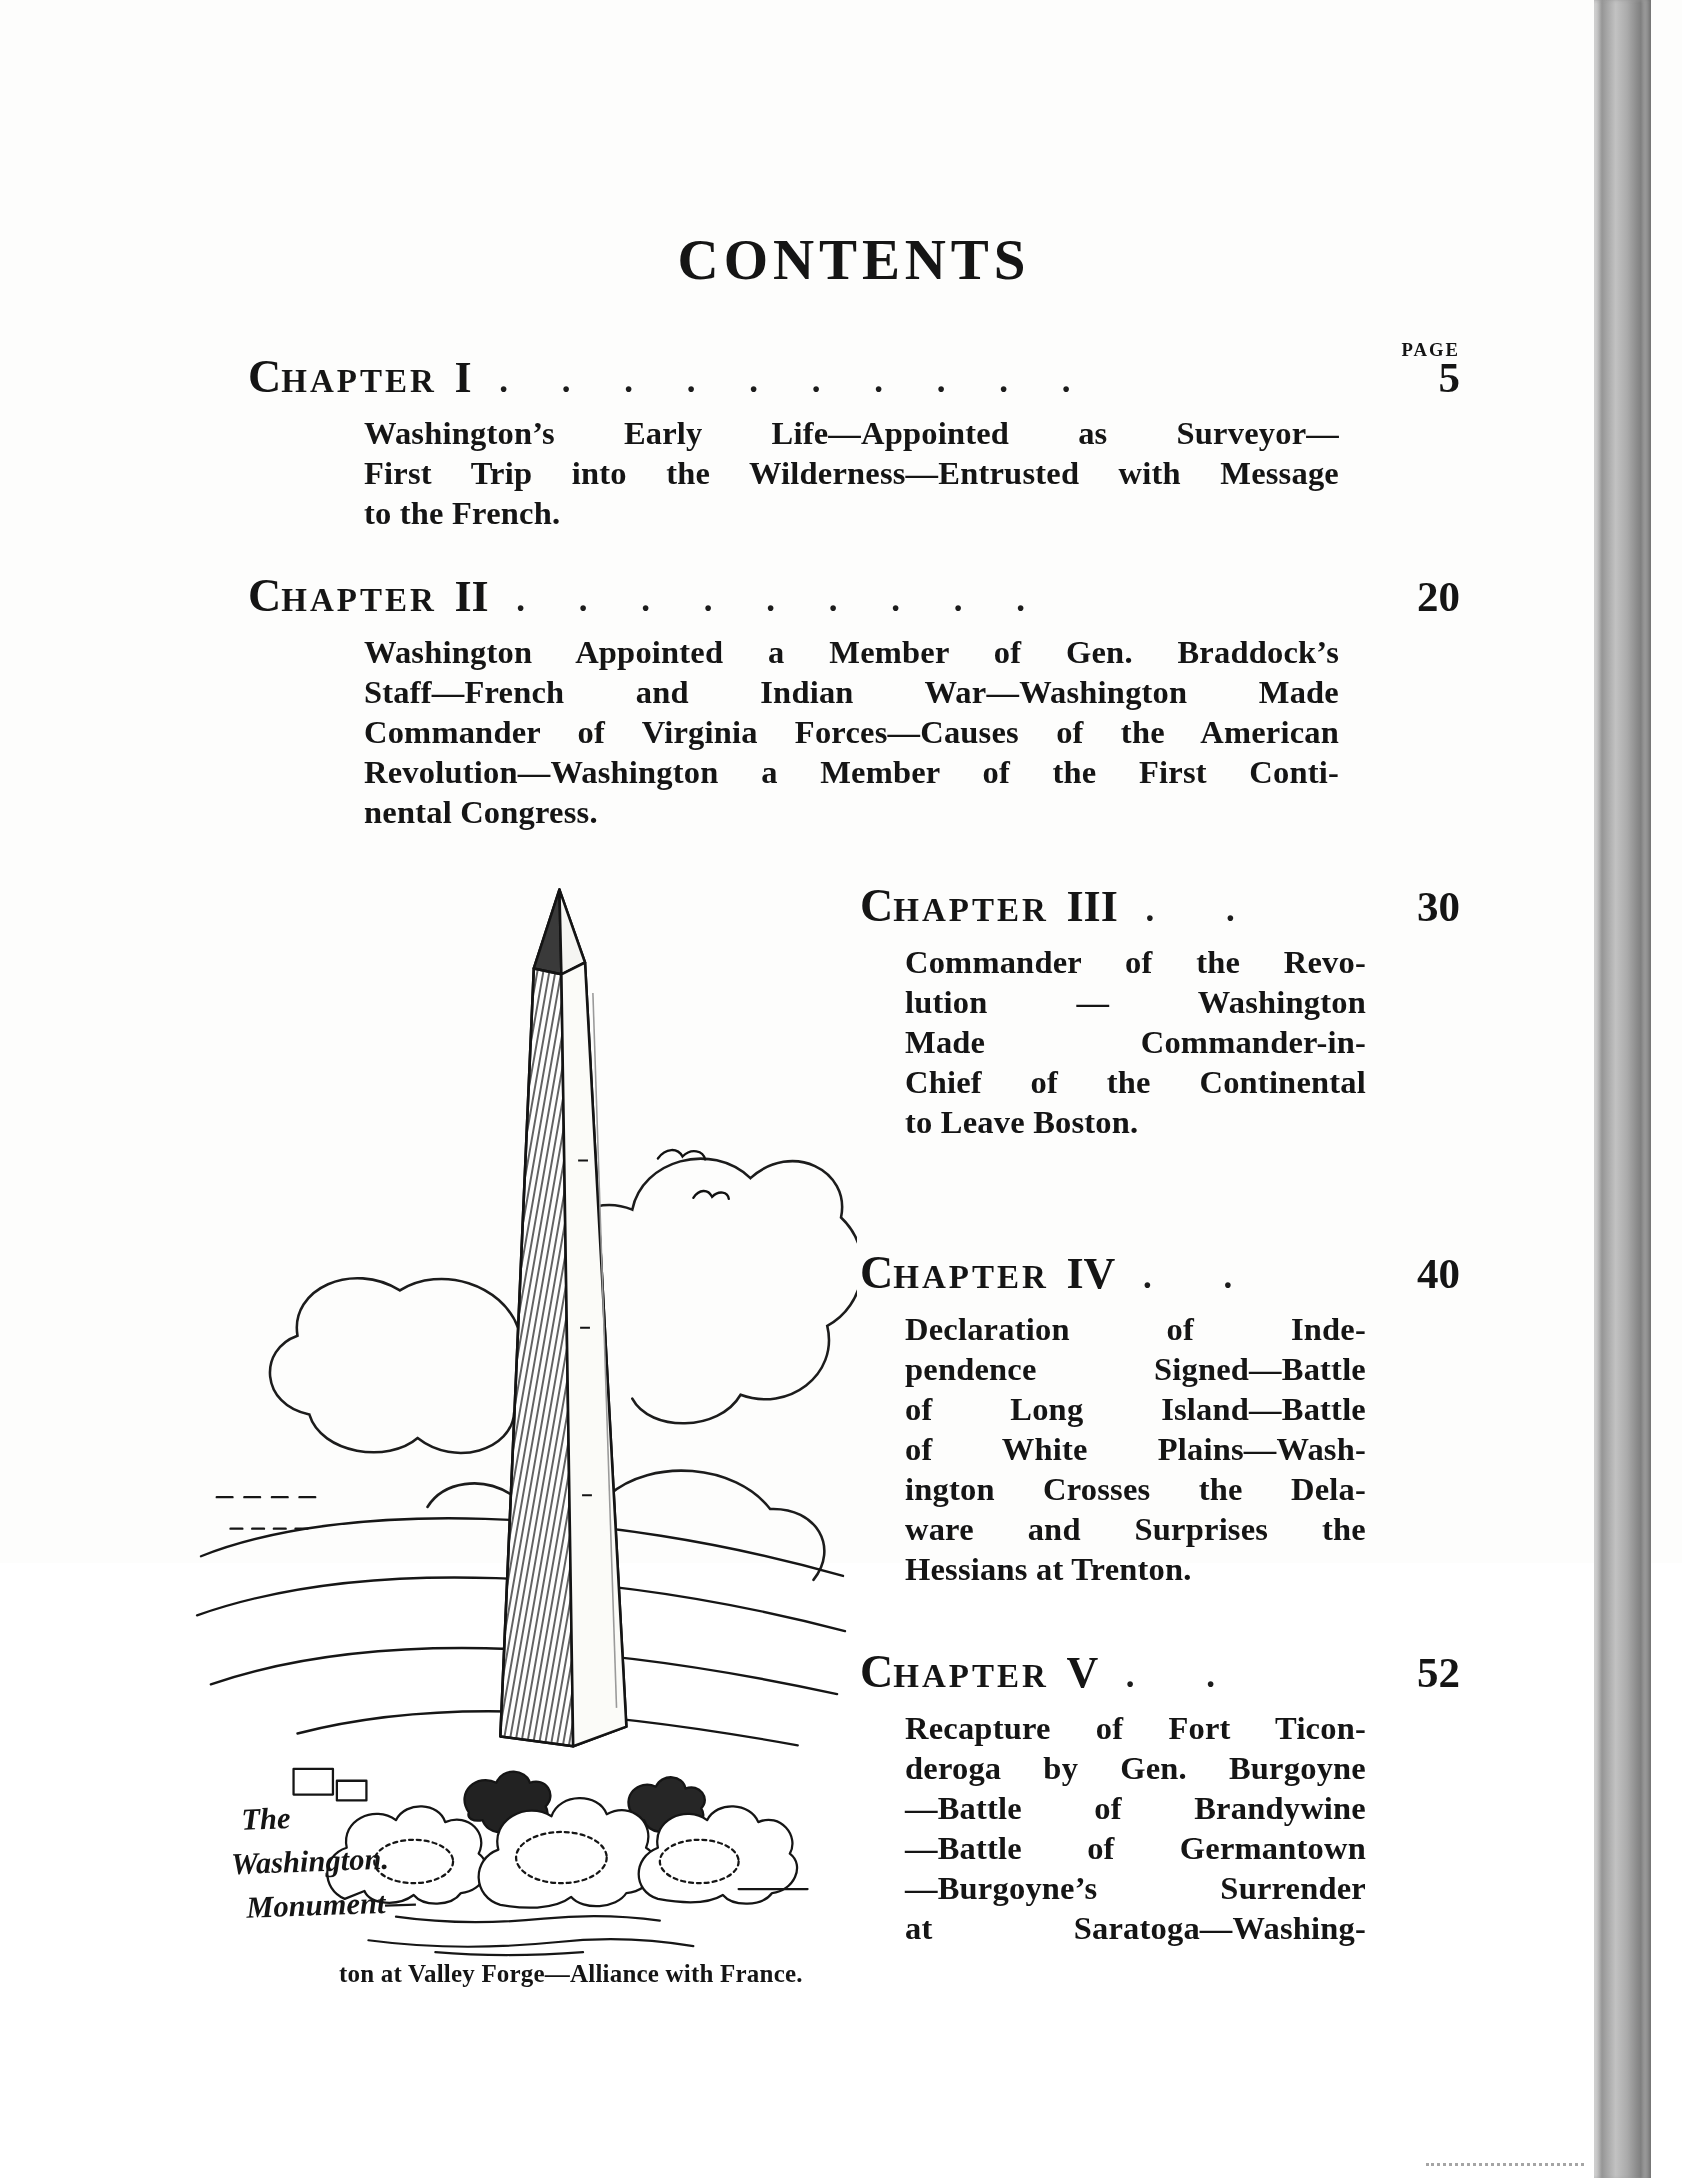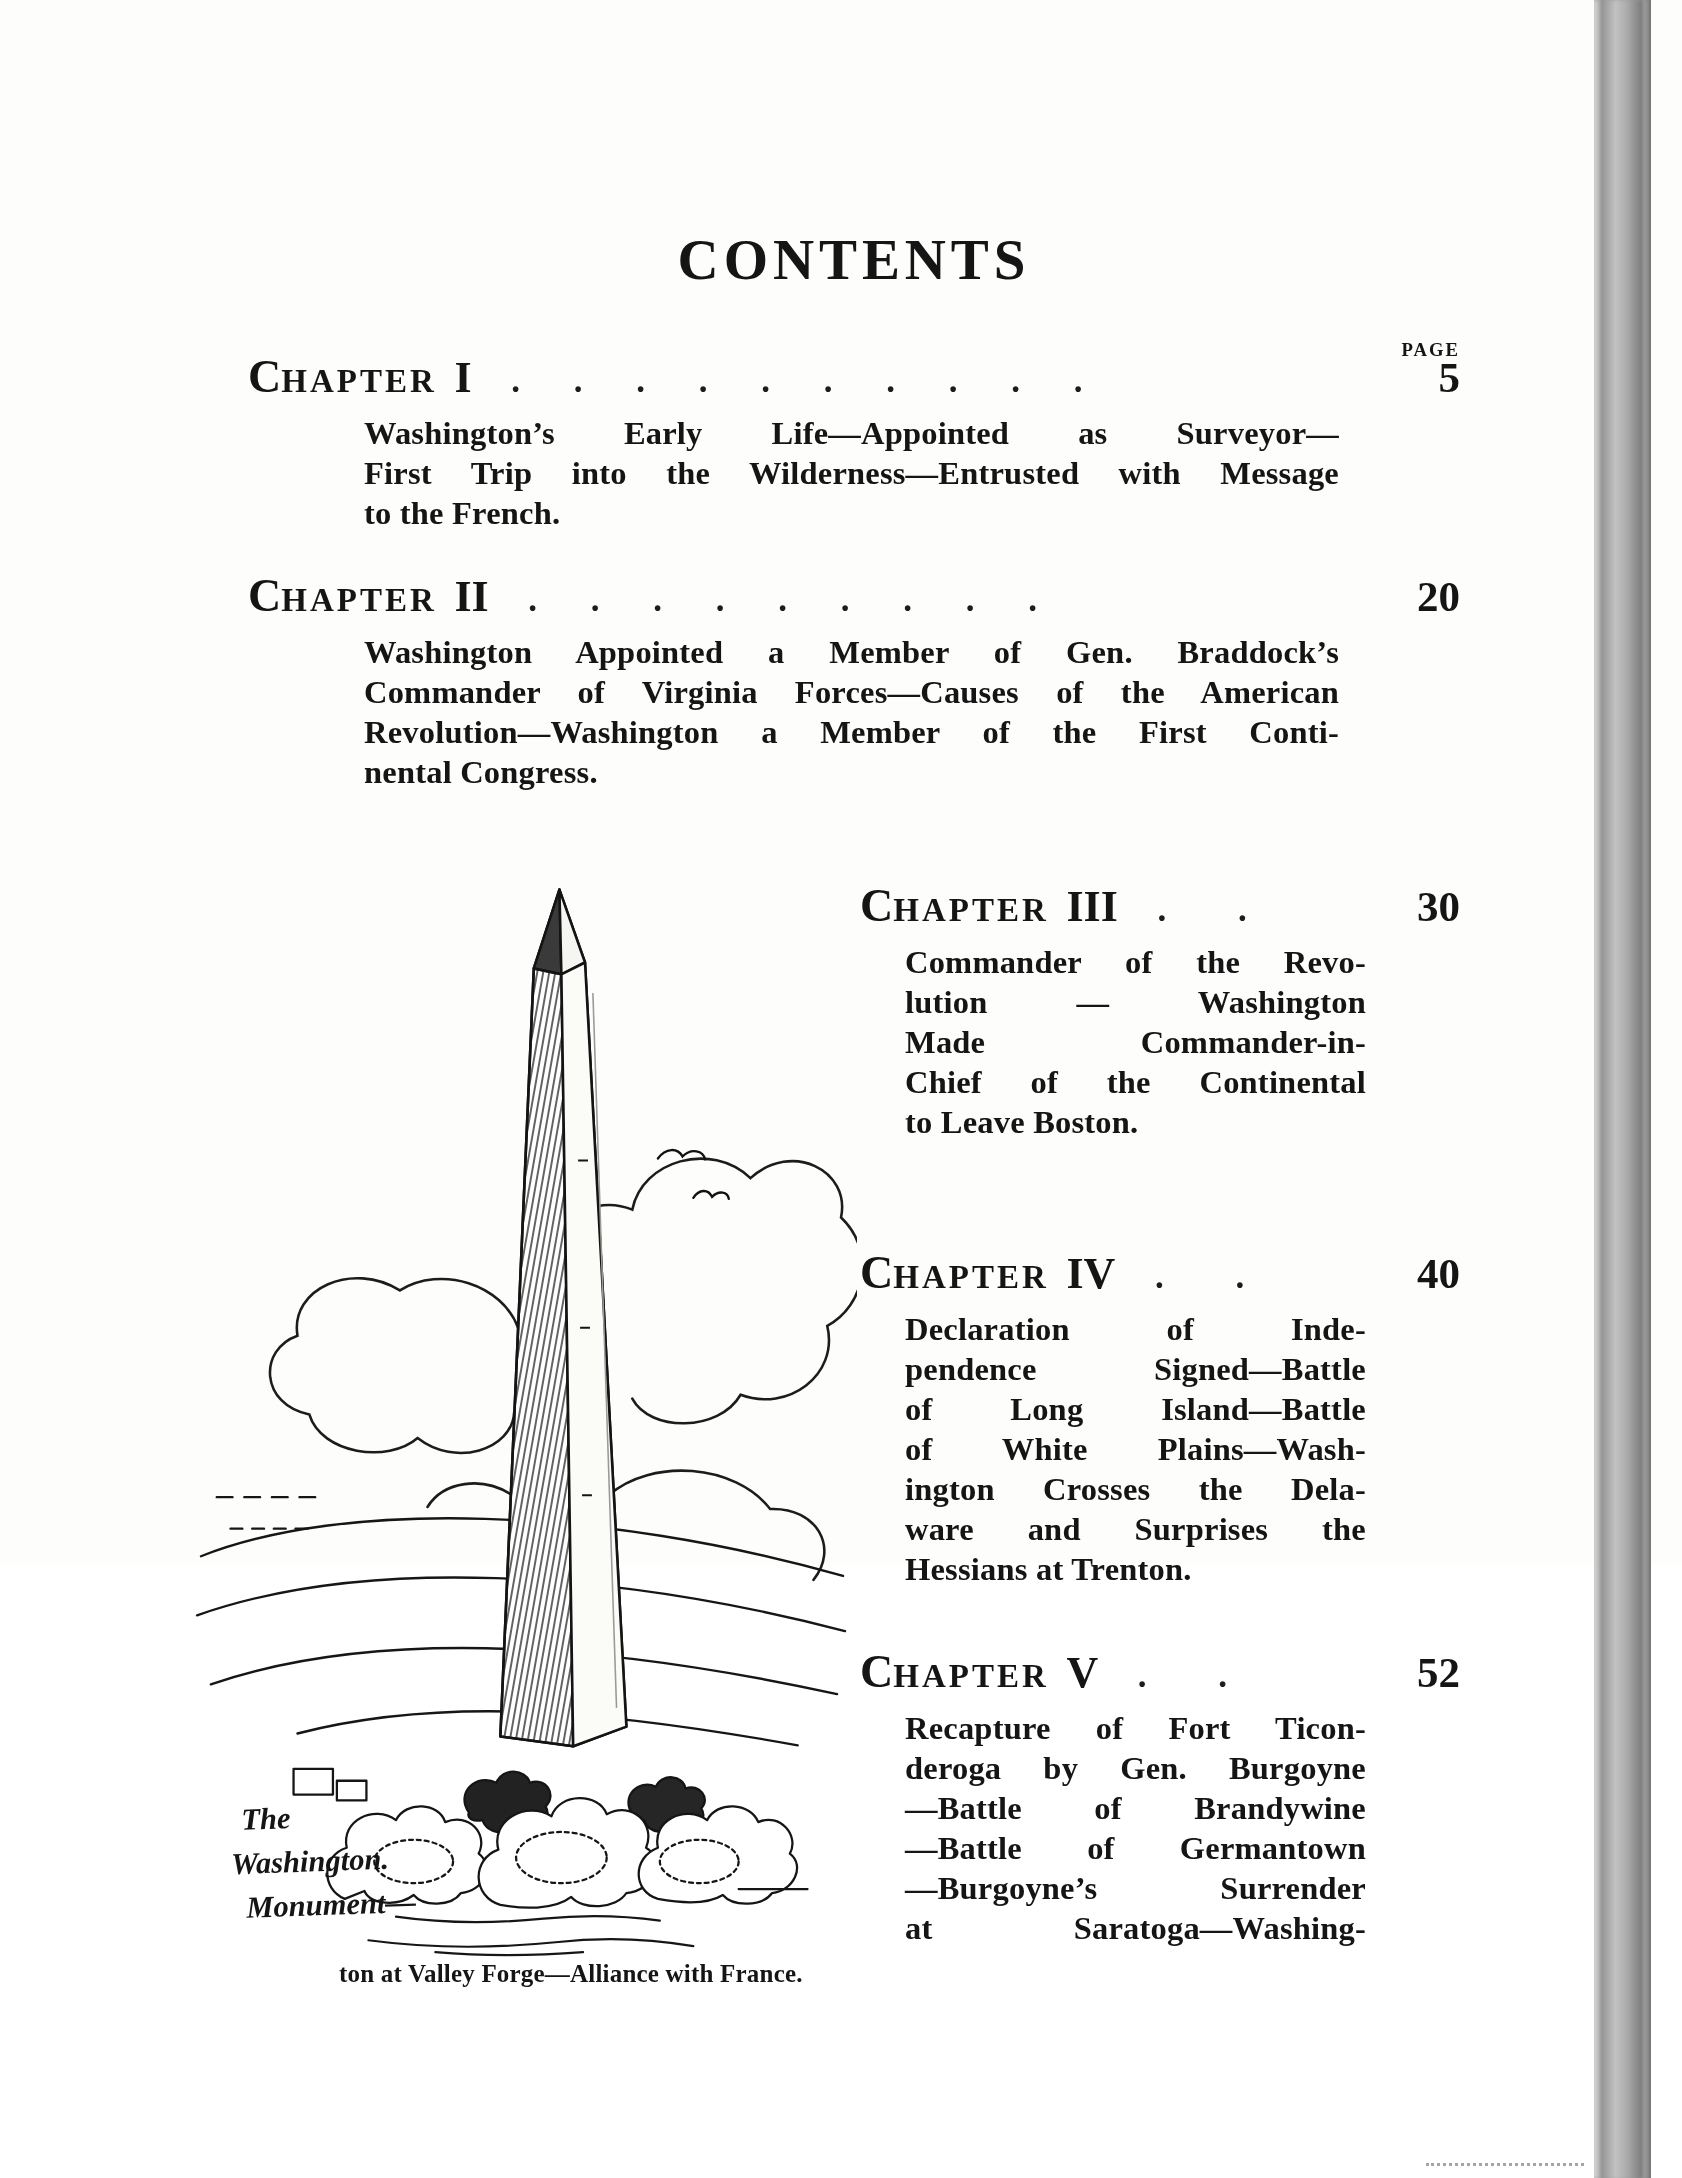--- a/index.html
+++ b/index.html
@@ -30,21 +30,21 @@
   }
   .page-label{
     position:absolute;top:339px;left:1377px;width:83px;
     text-align:right;font-size:18.7px;font-weight:700;letter-spacing:2px;
   }
 
   .chapter{position:absolute;}
   .chapter.wide{left:248px;width:1212px;}
   .chapter.col{left:860px;width:600px;}
 
-  .chap-head{display:flex;align-items:baseline;font-weight:700;gap:12px;}
+  .chap-head{display:flex;align-items:baseline;font-weight:700;}
   .chap-label{white-space:nowrap;}
   .cap{font-size:46px;}
   .rest{font-size:33px;letter-spacing:3px;}
   .numeral{font-size:44px;margin-left:17.7px;}
   .dots{
     flex:1 1 auto;overflow:hidden;white-space:nowrap;
     font-size:35px;font-weight:700;word-spacing:45px;
     padding:0 17.7px 0 27.6px;color:#1c1c1c;
   }
   .col .dots{word-spacing:63px;}
@@ -96,20 +96,21 @@
   </section>
 
   <section class="chapter wide" style="top:569px">
     <div class="chap-head">
       <span class="chap-label"><span class="cap">C</span><span class="rest">HAPTER</span><span class="numeral">II</span></span>
       <span class="dots">. . . . . . . . .</span>
       <span class="pagenum">20</span>
     </div>
     <div class="summary">
       <span class="line j">Washington Appointed a Member of Gen. Braddock’s</span>
+      <span class="line j">Staff—French and Indian War—Washington Made</span>
       <span class="line j">Commander of Virginia Forces—Causes of the American</span>
       <span class="line j">Revolution—Washington a Member of the First Conti-</span>
       <span class="line">nental Congress.</span>
     </div>
   </section>
 
   <section class="chapter col" style="top:879px">
     <div class="chap-head">
       <span class="chap-label"><span class="cap">C</span><span class="rest">HAPTER</span><span class="numeral">III</span></span>
       <span class="dots">. .</span>

